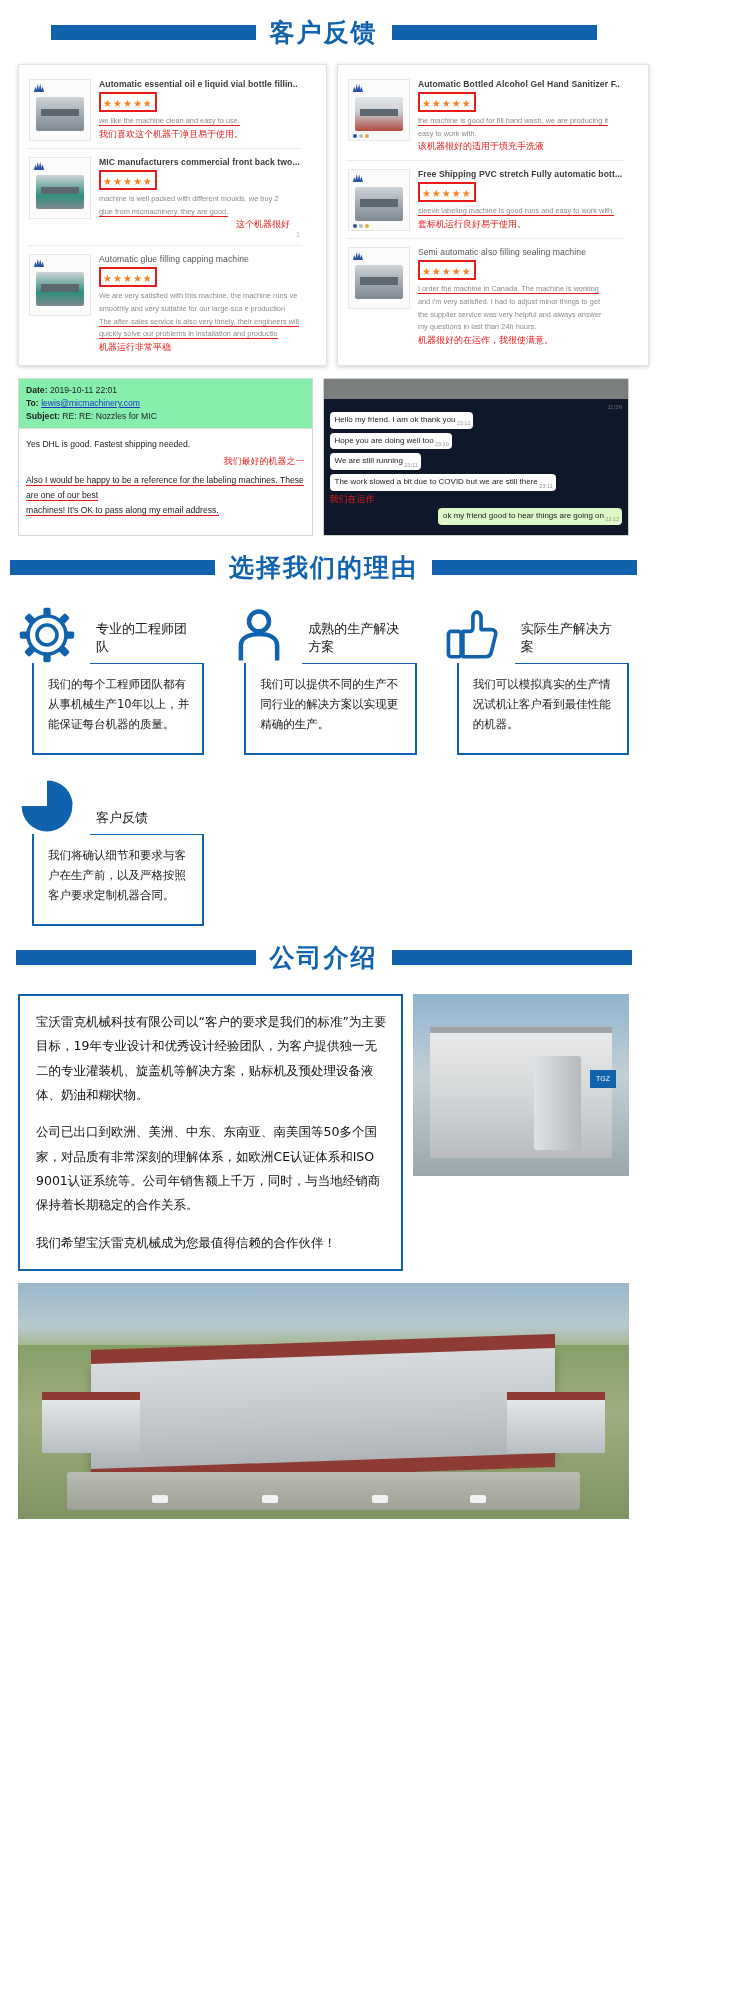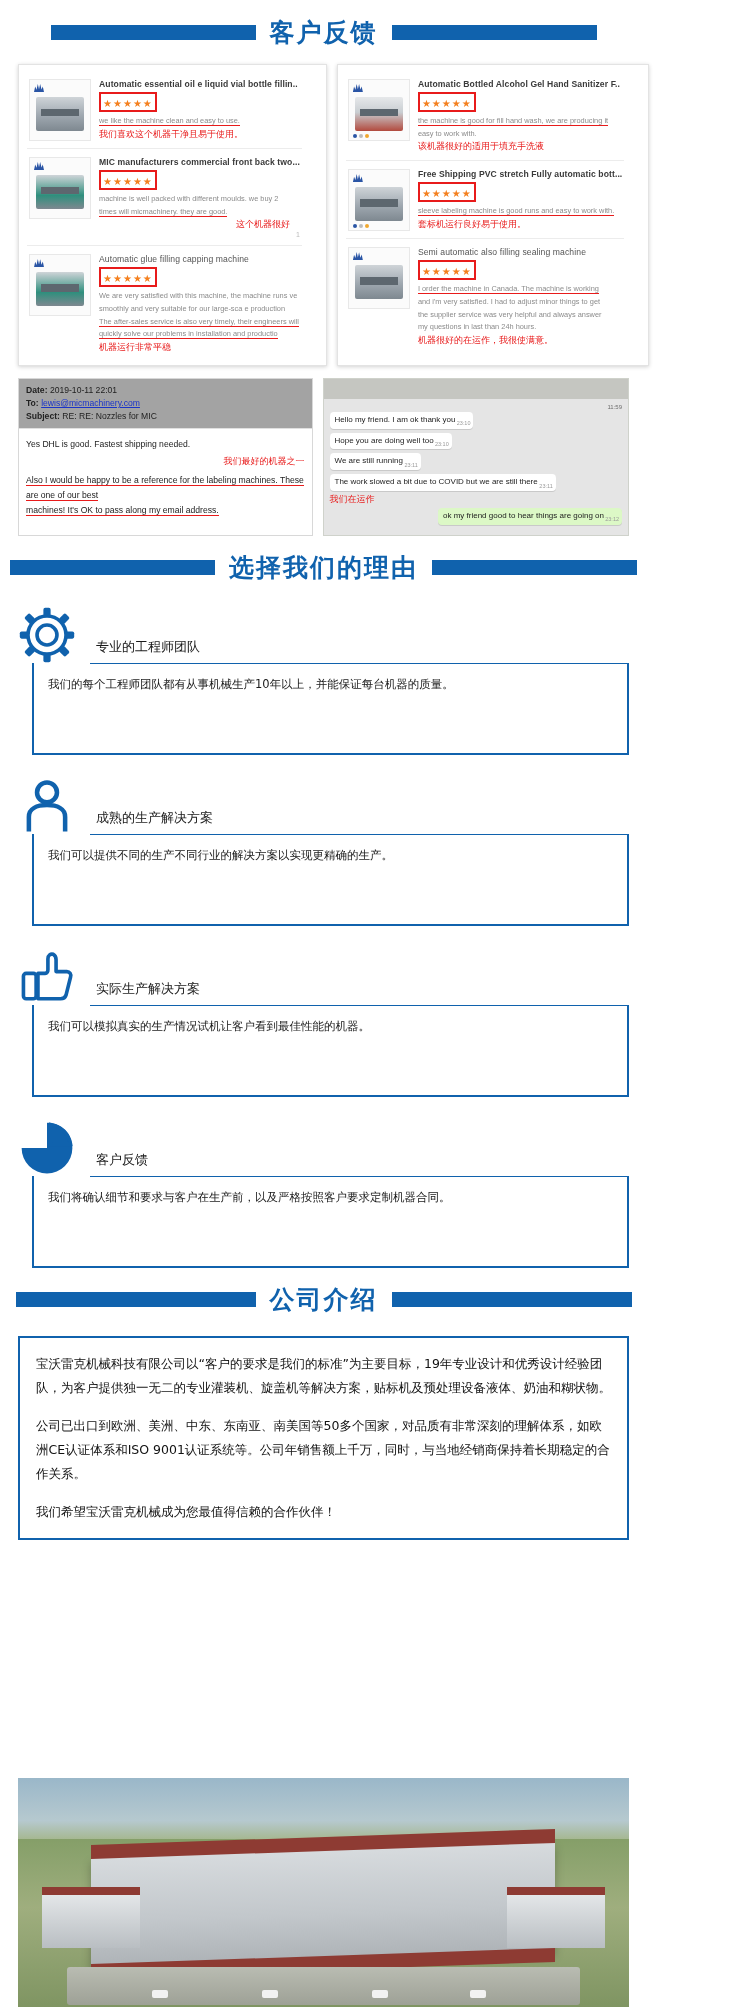--- a/index.html
+++ b/index.html
@@ -138,21 +138,21 @@
     padding: 12px 18px 0 18px;
   }
   .email-box {
     flex: 1 1 0;
     border: 1px solid #d8d8d8;
     background: #fff;
     font-size: 8.6px;
     color: #222;
   }
   .email-head {
-    background: #a3a3a3;
+    background: #86efac;
     padding: 5px 7px 4px 7px;
     line-height: 1.55;
     border-bottom: 1px solid #e0e0e0;
   }
   .email-head b { font-weight: bold; }
   .email-head a { color: #1a34c8; text-decoration: underline; }
   .email-body {
     padding: 8px 7px 10px 7px;
     line-height: 1.75;
     position: relative;
@@ -162,21 +162,21 @@
   .email-cn {
     color: #e81b1b;
     font-family: "DejaVu Sans", sans-serif;
     font-size: 9px;
     text-align: right;
     margin: 2px 0 3px 0;
   }
 
   .wa-box {
     flex: 1 1 0;
-    background: #e5e5e5;
+    background: #0f172a;
     border: 1px solid #cfd2cb;
     padding: 4px 6px 6px 6px;
     position: relative;
     overflow: hidden;
   }
   .wa-top {
     height: 20px;
     background: #b3b6ad;
     margin: -4px -6px 5px -6px;
     opacity: .65;
@@ -207,21 +207,21 @@
     font-size: 9px;
     text-align: left;
     margin: -2px 4px 2px 0;
   }
   .wa-stamp { font-size: 6px; color: #6d6d6d; text-align: right; margin-bottom: 2px; }
 
   
   .why-wrap { padding: 6px 18px 0 18px; }
   .why-grid {
     display: grid;
-    grid-template-columns: 1fr;
+    grid-template-columns: 1fr 1fr 1fr;
     gap: 22px 26px;
   }
   .why-item { display: block; }
   .why-head { display: flex; align-items: center; gap: 14px; }
   .why-icon { width: 58px; height: 58px; flex: 0 0 58px; position: relative; }
   .why-h-text {
     font-size: 13px;
     color: #1a1a1a;
     font-family: "DejaVu Sans", sans-serif;
     border-bottom: 1.5px solid #1062ad;
@@ -241,21 +241,21 @@
     color: #1a1a1a;
     font-family: "DejaVu Sans", sans-serif;
     min-height: 92px;
   }
 
   
   .ic-gear { width:58px; height:58px; }
   .ic-gear svg, .ic-person svg, .ic-thumb svg, .ic-pie svg { display:block; }
 
   
-  .intro-wrap { padding: 4px 18px 0 18px; display:flex; gap:10px; align-items:flex-start;flex-direction:column; }
+  .intro-wrap { padding: 4px 18px 0 18px; display:flex; gap:10px; align-items:flex-start; }
   .intro-text {
     flex: 1 1 0;
     border: 2px solid #1062ad;
     padding: 14px 14px 14px 16px;
     font-size: 12.5px;
     line-height: 1.95;
     color: #111;
     font-family: "DejaVu Sans", sans-serif;
   }
   .intro-text p { margin-bottom: 13px; }
@@ -352,21 +352,21 @@
 
       <div class="rev-card">
         <div class="rev-thumb green">
           <span class="mic"></span>
           <span class="mach"></span>
         </div>
         <div class="rev-body">
           <div class="rev-title">MIC manufacturers commercial front back two...</div>
           <div class="stars"><span>★★★★★</span></div>
           <div class="rev-en"><span>machine is well packed with different moulds. we buy 2</span></div>
-          <div class="rev-en"><span class="ul">times will micmachinery. they are good.</span></div>
+          <div class="rev-en"><span class="ul">glue from micmachinery. they are good.</span></div>
           <div class="rev-cn right">这个机器很好</div>
           <div class="rev-meta">1</div>
         </div>
       </div>
 
       <div class="rev-card">
         <div class="rev-thumb green">
           <span class="mic"></span>
           <span class="mach"></span>
         </div>

